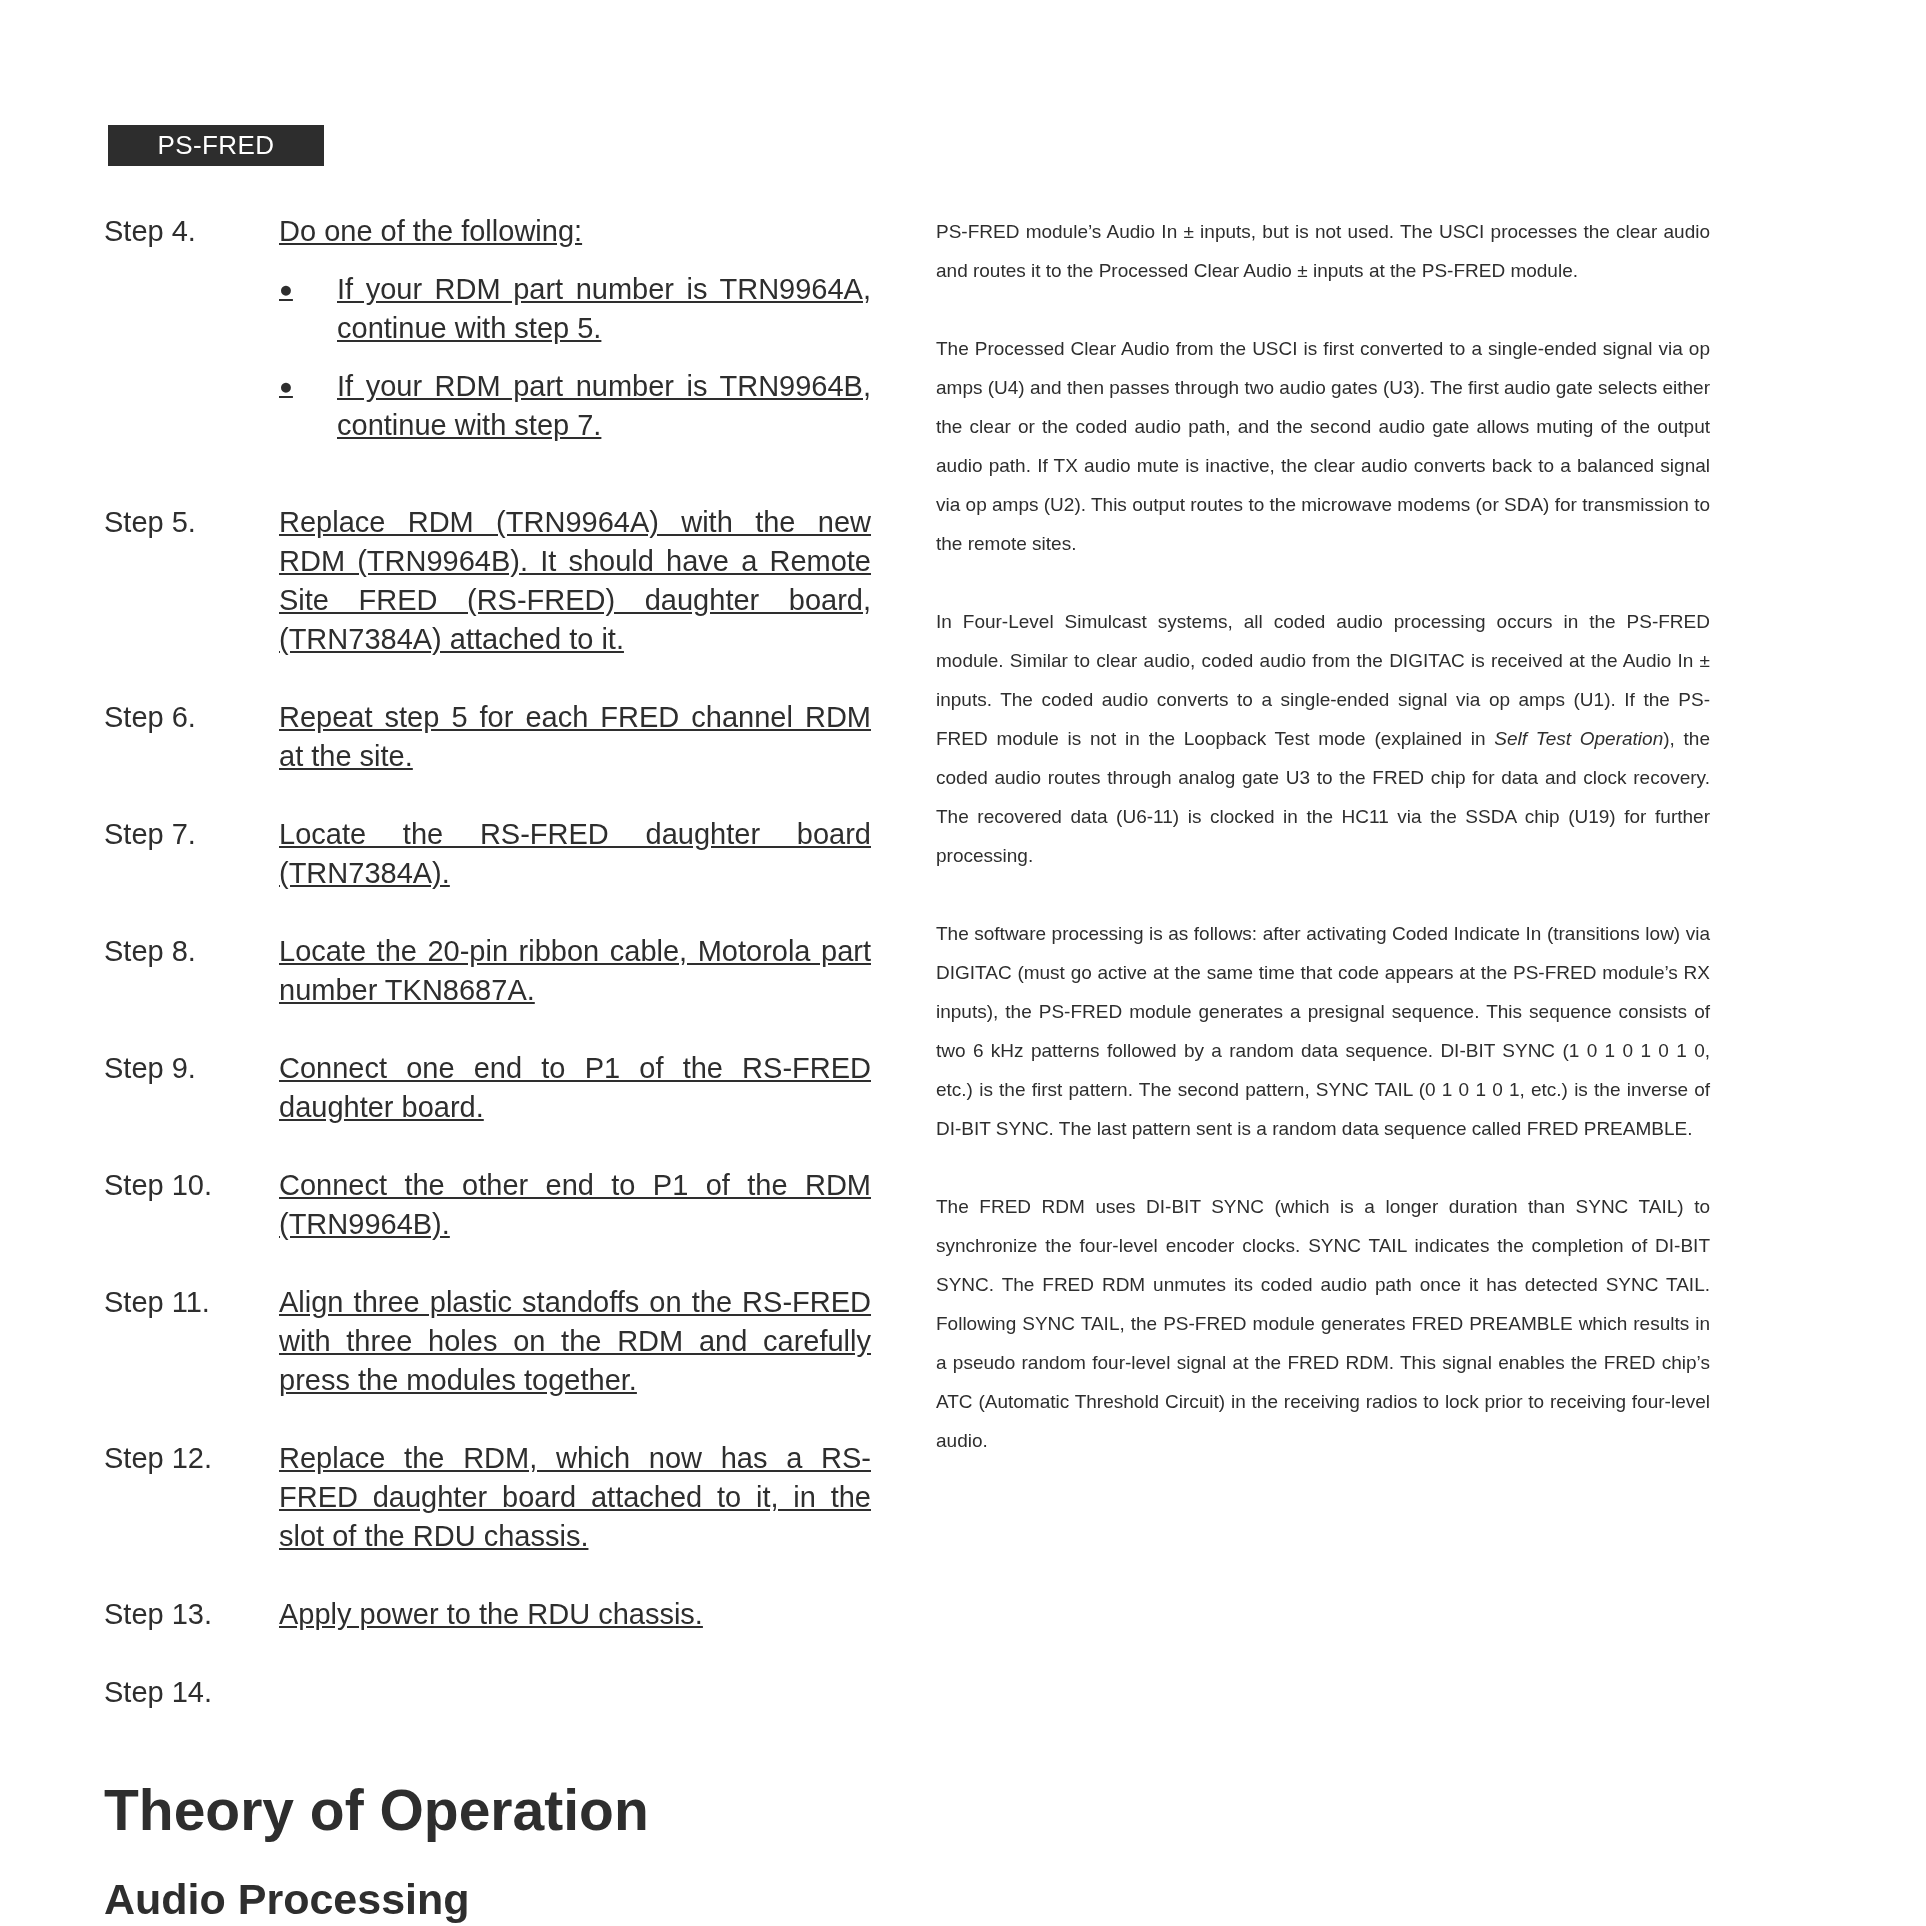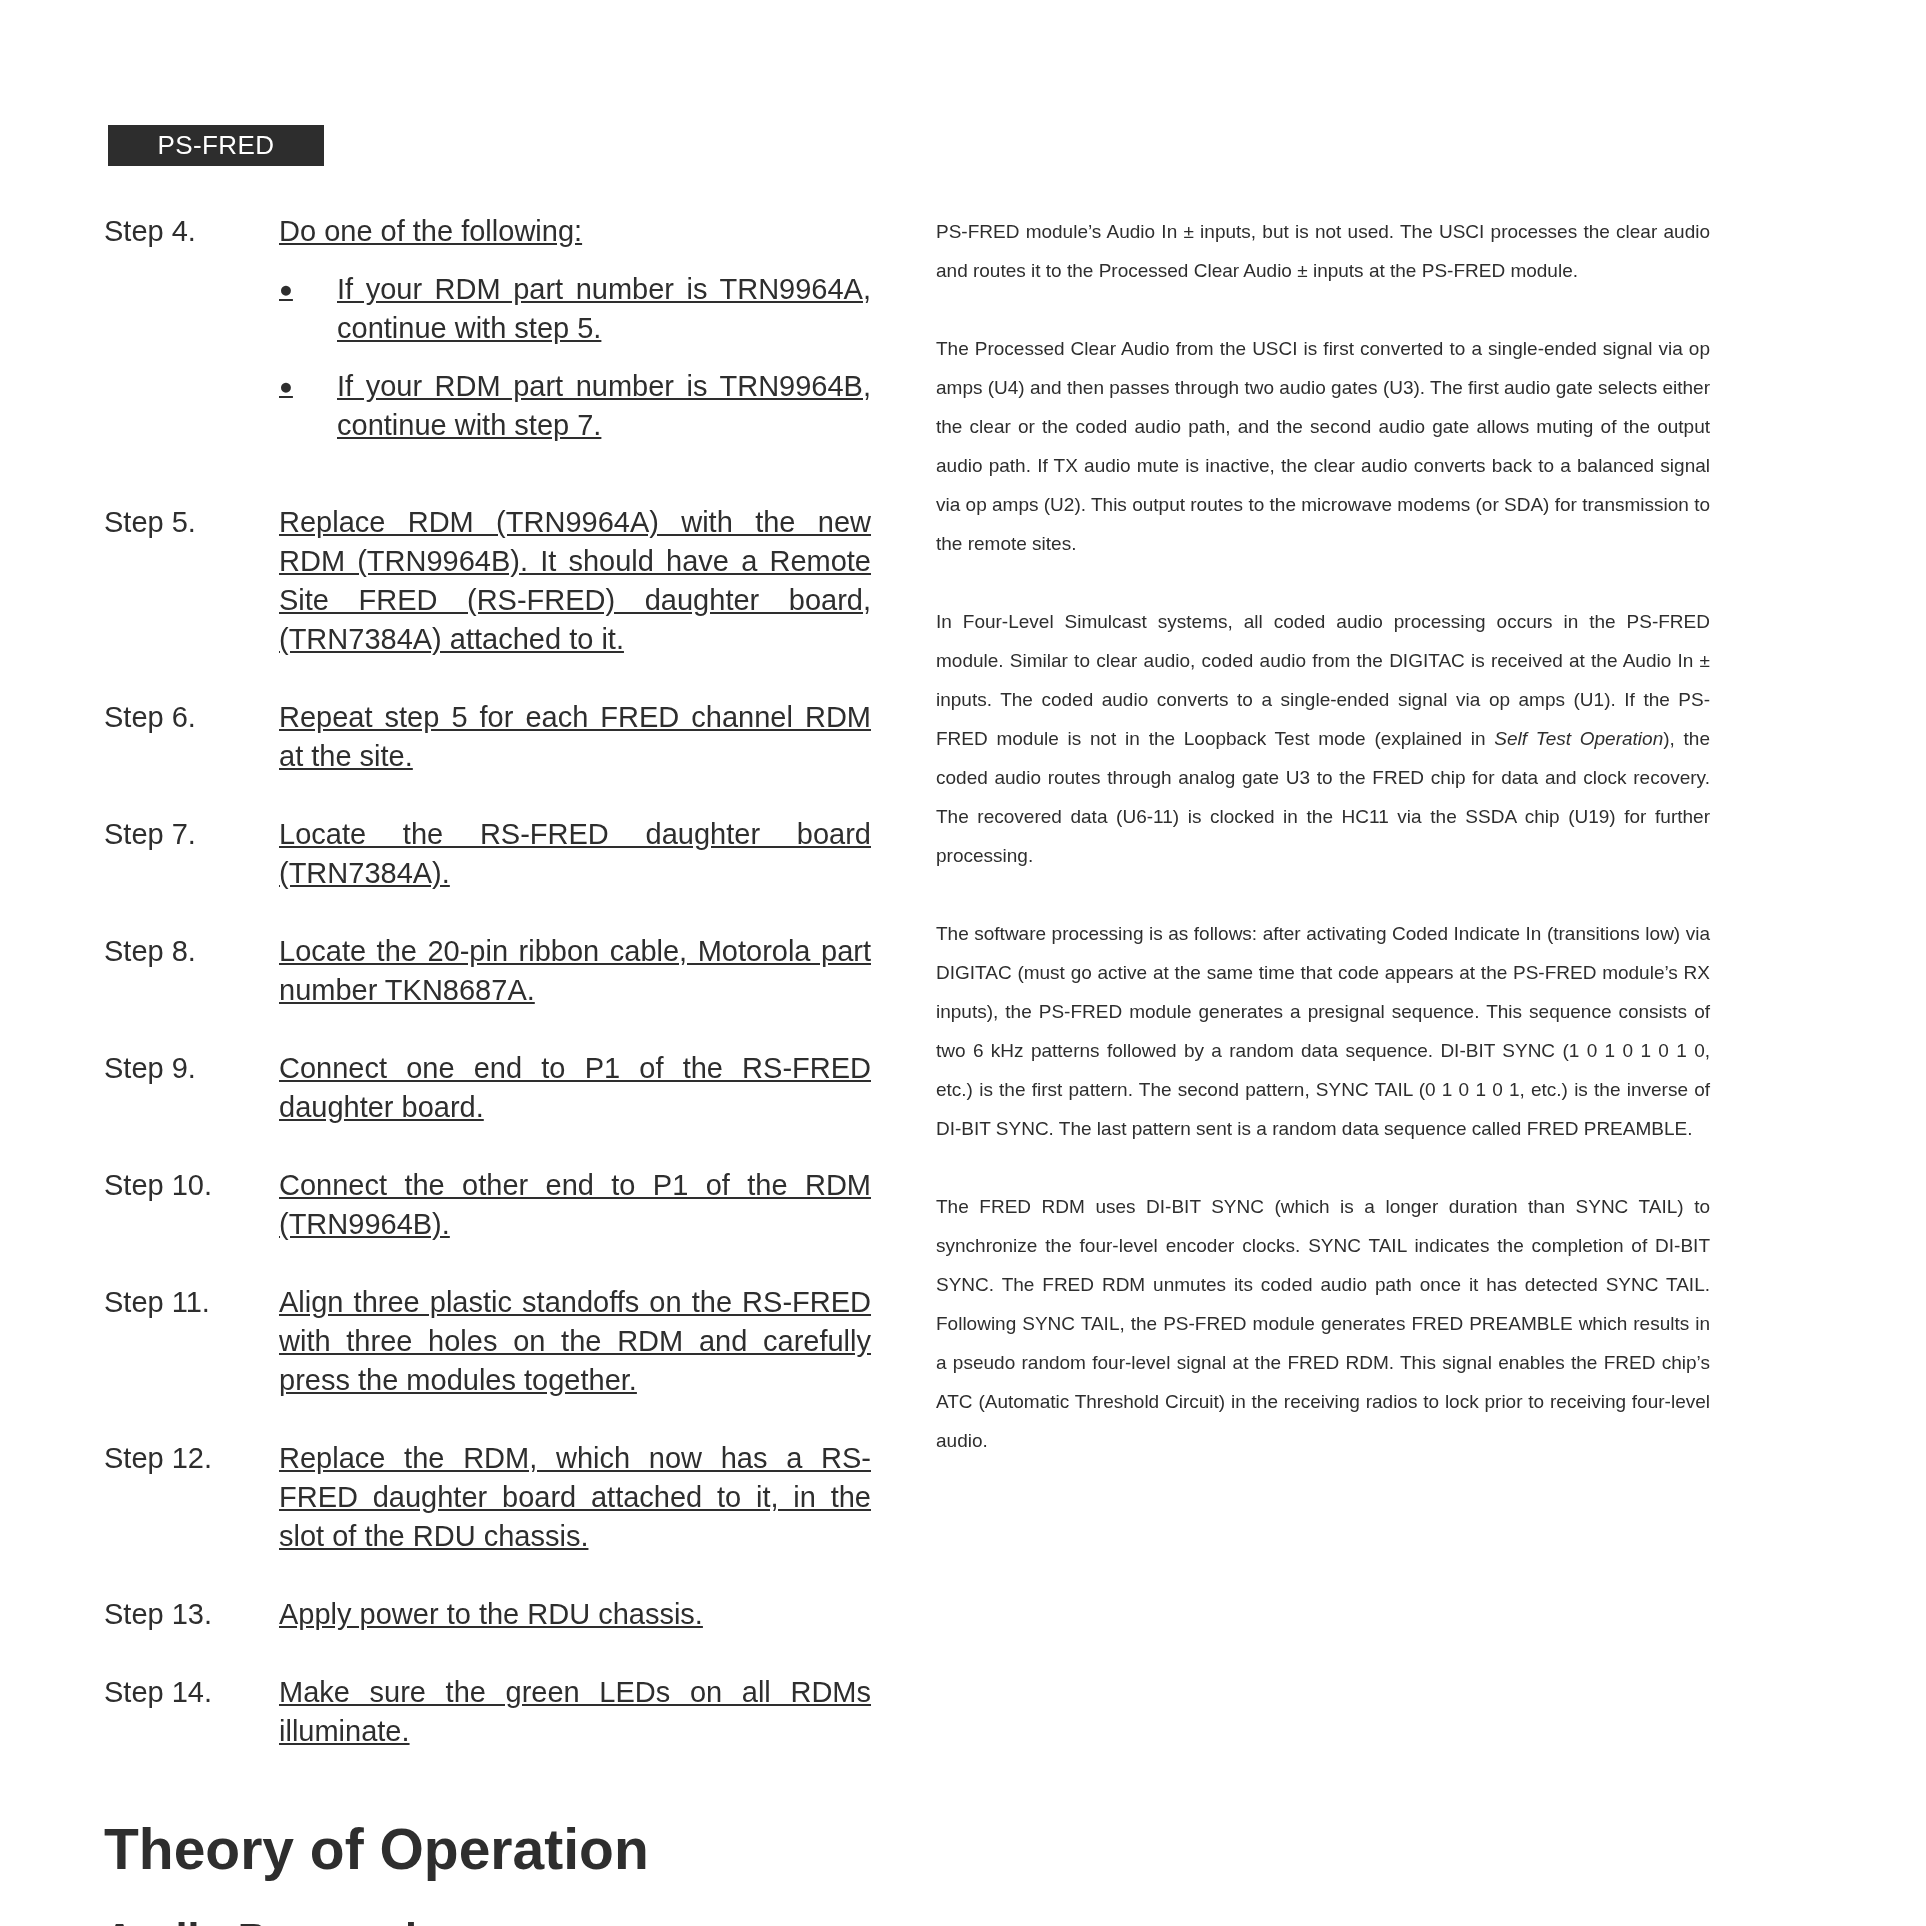--- a/index.html
+++ b/index.html
@@ -79,21 +79,20 @@
   <div class="step">
     <div class="step-num">Step 12.</div>
     <div class="step-body">Replace the RDM, which now has a RS-FRED daughter board attached to it, in the slot of the RDU chassis.</div>
   </div>
   <div class="step">
     <div class="step-num">Step 13.</div>
     <div class="step-body">Apply power to the RDU chassis.</div>
   </div>
   <div class="step">
     <div class="step-num">Step 14.</div>
-    <div class="step-body">Make sure the green LEDs on all RDMs illuminate.</div>
   </div>
 
   <div class="h1">Theory of Operation</div>
   <div class="h2">Audio Processing</div>
 
 </div>
 
 <div class="col-right">
   <p class="body-text para">PS-FRED module’s Audio In ± inputs, but is not used. The USCI processes the clear audio and routes it to the Processed Clear Audio ± inputs at the PS-FRED module.</p>
   <p class="body-text para">The Processed Clear Audio from the USCI is first converted to a single-ended signal via op amps (U4) and then passes through two audio gates (U3). The first audio gate selects either the clear or the coded audio path, and the second audio gate allows muting of the output audio path. If TX audio mute is inactive, the clear audio converts back to a balanced signal via op amps (U2). This output routes to the microwave modems (or SDA) for transmission to the remote sites.</p>

